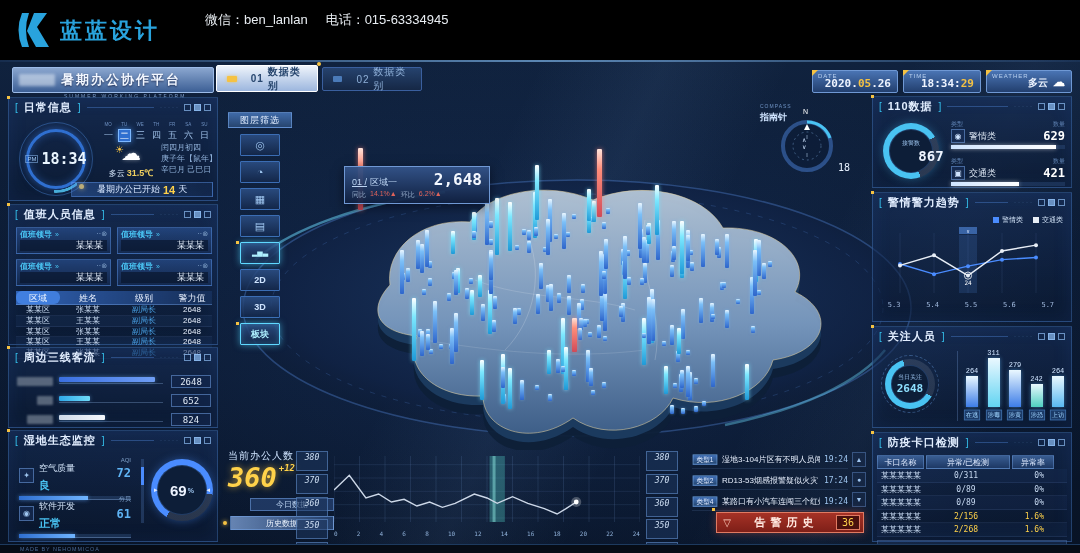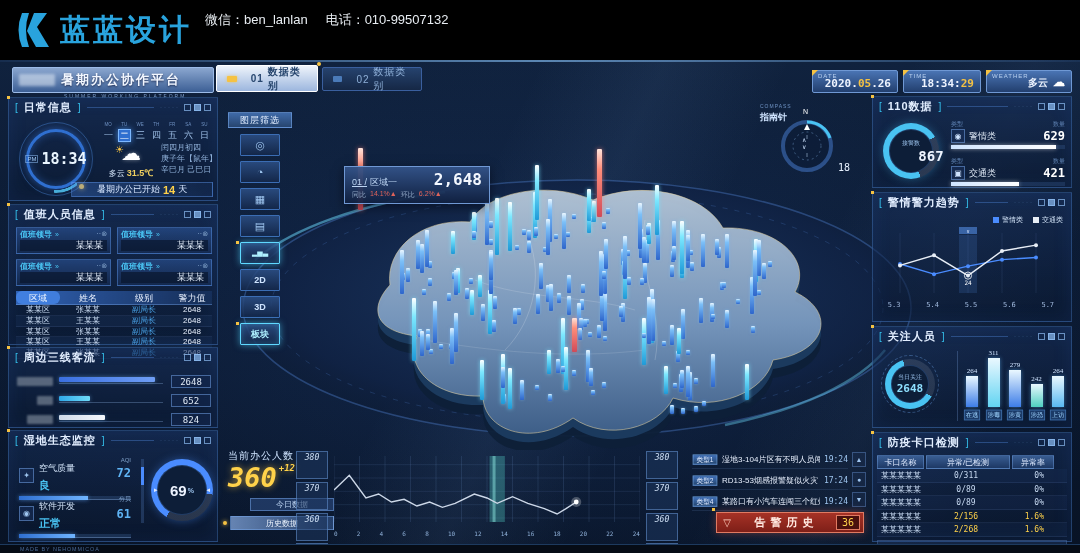--- a/index.html
+++ b/index.html
@@ -2,21 +2,21 @@
 <html><head>
 <meta charset="utf-8">
 <style>
   * { margin:0; padding:0; box-sizing:border-box; }
   body { background:#000; font-family:"Liberation Sans",sans-serif; }
   .stage { position:relative; width:1080px; height:553px; overflow:hidden; background:#000; }
 
   
   .banner { position:absolute; left:0; top:0; width:1080px; height:60px; background:#000; }
   .logo-mark { position:absolute; left:14px; top:11px; }
-  .logo-text { position:absolute; left:60px; top:10px; font-size:30px; font-weight:bold; color:#29a3dd; letter-spacing:3px; }
+  .logo-text { position:absolute; left:60px; top:16px; font-size:22px; font-weight:bold; color:#29a3dd; letter-spacing:3px; }
   .contact { position:absolute; left:205px; top:9px; color:#e8edf2; font-size:13px; line-height:21px; }
   .contact .arrows { color:#8a939e; font-size:9px; margin-left:8px; letter-spacing:2px; }
   .contact .gap { margin-left:18px; }
   .services { position:absolute; left:455px; top:21px; width:435px; text-align:center; font-style:italic; font-size:14px; color:#c6cfda; }
   .collect { position:absolute; right:16px; top:15px; color:#4a90d9; font-style:italic; font-weight:bold; font-size:21px; }
   .collect-icon { font-style:normal; font-size:20px; margin-right:6px; color:#4a90d9; }
 
   
   .dash { position:absolute; left:0; top:60px; width:1080px; height:493px; overflow:hidden;
     background:
@@ -196,21 +196,21 @@
   .digi { font-family:"DejaVu Sans Mono",monospace; font-style:italic; font-weight:bold; color:#ffd24a; text-shadow:0 0 7px rgba(255,200,60,.65); }
   .occ-val { font-size:27px; line-height:30px; }
   .occ-delta { font-size:9px; vertical-align:top; margin-left:2px; }
   .obtn { display:block; margin-left:auto; margin-top:5px; border:1px solid rgba(120,170,240,.5); background:rgba(60,100,170,.4);
     color:#bcd4f2; font-size:8px; text-align:center; cursor:pointer; }
   #btnToday { width:84px; height:13px; line-height:12px; }
   #btnHist { width:104px; height:14px; line-height:13px; background:linear-gradient(90deg, rgba(150,190,250,.65), rgba(80,130,210,.35)); color:#eef6ff; position:relative; }
   #btnHist::before { content:""; position:absolute; left:-8px; top:4px; width:4px; height:4px; border-radius:50%; background:#f5c243; box-shadow:0 0 4px #f5c243; }
   .ybox-col { position:absolute; top:391px; width:32px; z-index:5; }
   #oyL { left:296px; } #oyR { left:646px; }
-  .ybox { height:28px; margin-bottom:2.8px; border:1px solid rgba(120,170,240,.45); background:rgba(30,55,95,.55);
+  .ybox { height:20px; margin-bottom:2.8px; border:1px solid rgba(120,170,240,.45); background:rgba(30,55,95,.55);
     font-size:8px; color:#cfe0f5; text-align:center; line-height:11px; font-family:"DejaVu Sans Mono",monospace; font-style:italic; }
   #occChart { position:absolute; left:334px; top:392px; z-index:5; }
   #oxlabels { position:absolute; left:334px; top:470px; width:306px; display:flex; justify-content:space-between; z-index:5; }
   #oxlabels span { font-size:6px; color:#8fb0d8; font-family:"DejaVu Sans Mono",monospace; }
 
   
   #alerts { position:absolute; left:692px; top:391px; width:156px; z-index:5; }
   .arow { display:flex; align-items:center; gap:4px; height:18px; margin-bottom:3px; border-bottom:1px solid rgba(120,160,220,.15); cursor:pointer; }
   .atag { width:26px; height:11px; flex:none; background:linear-gradient(180deg,#3f6fb8,#25466f); border:1px solid rgba(150,200,255,.4);
     color:#dfeaff; font-size:7px; text-align:center; line-height:10px; transform:scale(.95); }
@@ -252,21 +252,21 @@
   #trendX span { font-size:7px; color:#9fb8dc; font-family:"DejaVu Sans Mono",monospace; }
 
   #pFocus { left:872px; top:266px; width:200px; height:102px; }
   #gFocusOuter { position:absolute; left:8px; top:28px; width:58px; height:58px; border-radius:50%; border:1px dashed rgba(120,180,255,.35); }
   #gFocus { left:12px; top:32px; width:50px; height:50px; background:conic-gradient(from 120deg,#49c3f2 0 62%, rgba(255,255,255,.1) 0); }
   #gFocus .txt { flex-direction:column; }
   #gFocus .gl { font-size:6px; color:#9fc6f0; font-weight:normal; }
   #gFocus .gv { font-size:11px; color:#8fe0ff; font-family:"DejaVu Sans Mono",monospace; }
   #focusBars { position:absolute; left:84px; top:24px; width:110px; height:70px; display:flex; align-items:flex-end; justify-content:space-between; border-left:1px solid rgba(120,160,220,.3); padding-left:5px; }
   .fcol { display:flex; flex-direction:column; align-items:center; width:18px; }
-  .fv { font-size:7px; color:#cfe4ff; font-family:Liberation Serif, serif; }
+  .fv { font-size:7px; color:#cfe4ff; font-family:Liberation Mono, monospace; }
   .fb { width:12px; margin-top:1px; box-shadow:0 0 4px rgba(100,190,255,.5); }
   .fc { margin-top:2px; font-size:7px; color:#9fd4ff; background:rgba(60,120,200,.35); border:1px solid rgba(110,180,255,.4); padding:0 1px; white-space:nowrap; transform:scale(.9); }
 
   #pCheck { left:872px; top:372px; width:200px; height:110px; }
   .chead { display:flex; gap:2px; margin:4px 4px 0 4px; }
   .chead span { height:14px; background:linear-gradient(180deg, rgba(90,140,210,.55), rgba(40,75,130,.55)); border:1px solid rgba(130,180,250,.35);
     font-size:8px; color:#dfeaff; text-align:center; line-height:13px; }
   .ch1 { width:47px; } .ch2 { width:84px; } .ch3 { width:42px; }
   .crow { display:flex; margin:0 4px; height:13.6px; border-bottom:1px solid rgba(120,160,220,.12); }
   .crow:nth-child(odd) { background:rgba(40,70,120,.15); }
@@ -286,21 +286,21 @@
 
 <div class="stage">
 
   <header class="banner">
     <svg class="logo-mark" width="40" height="38" viewBox="0 0 40 38">
       <path d="M8 2 q-7 17 0 34 l7 0 q-6-17 0-34 z" fill="#29a3dd"></path>
       <path d="M20 2 l13 0 -10 14 12 20 -13 0 -9-16 z" fill="#29a3dd"></path>
     </svg>
     <span class="logo-text">蓝蓝设计</span>
     <div class="contact">
-      <div><span>微信：ben_lanlan</span><span class="gap">电话：010-99507132</span></div>
+      <div><span>微信：ben_lanlan</span><span class="gap">电话：015-63334945</span></div>
     </div>
   </header>
 
   <div class="dash">
     <div class="streak"></div>
     <div class="streak2"></div>
 
     <div class="hd-title">
       <span class="blur-chip"></span>
       <span class="hd-title-text">暑期办公协作平台</span>

